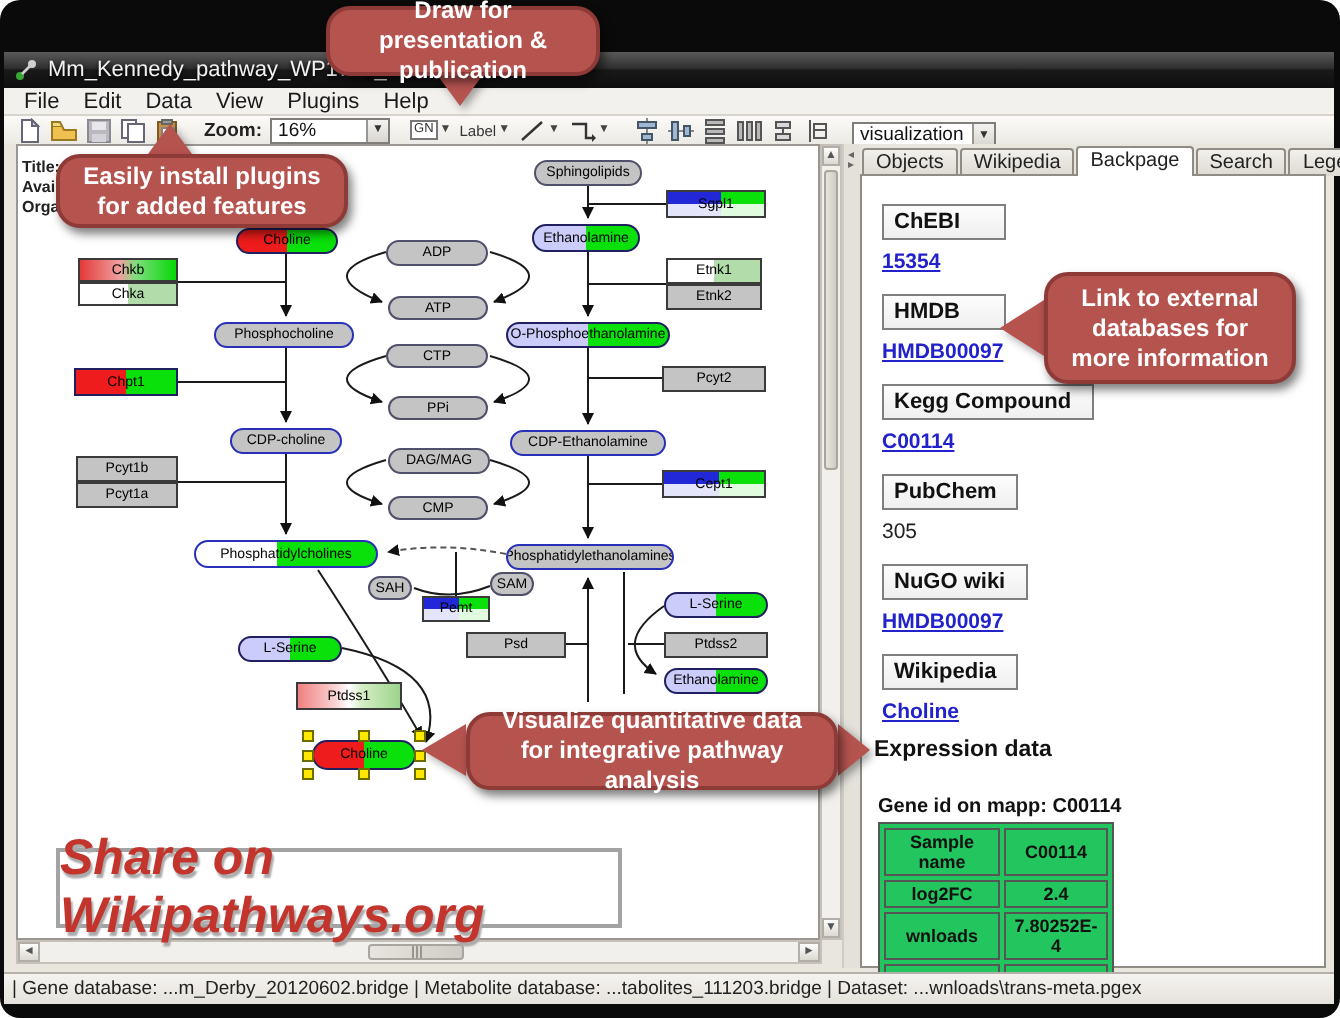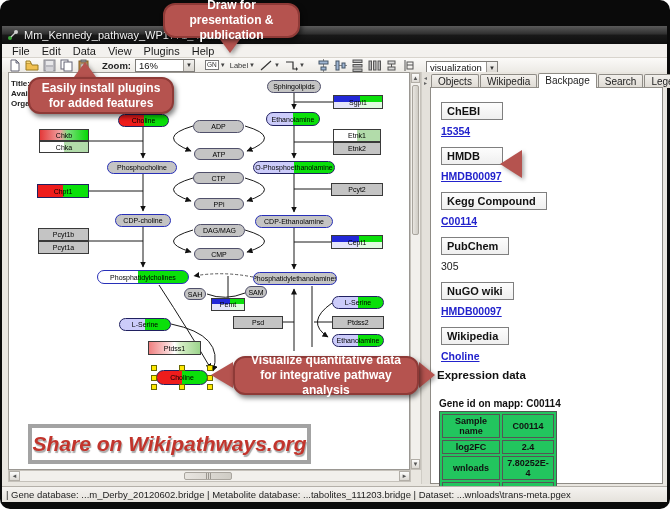--- a/index.html
+++ b/index.html
@@ -80,23 +80,23 @@
   
   #statusbar{left:2px;top:486px;width:665px;height:16px;background:linear-gradient(180deg,#f5f3f0,#e5e2dc);
              border-top:1px solid #b4b0a9;display:flex;align-items:center;padding-left:4px;
              font-size:9.5px;color:#222;white-space:nowrap;overflow:hidden;}
 
   
   .callout{position:absolute;background:#b5534f;border:2px solid #8e3a37;color:#fff;font-weight:bold;
            font-size:11.5px;text-align:center;display:flex;align-items:center;justify-content:center;
            line-height:1.25;border-radius:12px;box-shadow:2px 3px 5px rgba(0,0,0,.5);padding:2px 8px;z-index:60;}
   .pointer{position:absolute;width:0;height:0;z-index:59;filter:drop-shadow(2px 2px 2px rgba(0,0,0,.35));}
-  #share-box{position:absolute;left:28px;top:424px;width:283px;height:40px;background:#fff;border:4px solid #a3a3a3;
+  #share-box{position:absolute;left:28px;top:424px;width:283px;height:40px;background:#fff;border:2px solid #a3a3a3;
              display:flex;align-items:center;justify-content:center;z-index:60;
-             font-size:21px;font-style:italic;font-weight:bold;color:#c2342c;text-shadow:1px 2px 1px #aaa;}
+             font-size:25px;font-style:italic;font-weight:bold;color:#c2342c;text-shadow:1px 2px 1px #aaa;}
 </style>
 </head>
 <body>
 
 <div id="frame">
 
   
   <div class="abs" id="titlebar">
     <span style="display:inline-flex;">
       <svg width="12" height="12">
@@ -405,20 +405,21 @@
     <span>| Gene database: ...m_Derby_20120602.bridge | Metabolite database: ...tabolites_111203.bridge | Dataset: ...wnloads\trans-meta.pgex</span>
   </div>
 
   
   <div class="callout" style="left:163px;top:3px;width:137px;height:35px;font-size:12px;">Draw for presentation &amp; publication</div>
   <div class="pointer" style="left:219px;top:38px;border-left:11px solid transparent;border-right:11px solid transparent;border-top:15px solid #b5534f;"></div>
 
   <div class="callout" style="left:28px;top:77px;width:146px;height:37px;font-size:12px;">Easily install plugins for added features</div>
   <div class="pointer" style="left:74px;top:62px;border-left:11px solid transparent;border-right:11px solid transparent;border-bottom:15px solid #b5534f;"></div>
 
+  <div class="callout" style="left:522px;top:136px;width:126px;height:56px;font-size:12px;">Link to external databases for more information</div>
   <div class="pointer" style="left:500px;top:150px;border-top:14px solid transparent;border-bottom:14px solid transparent;border-right:22px solid #b5534f;"></div>
 
   <div class="callout" style="left:233px;top:356px;width:186px;height:39px;font-size:12px;">Visualize quantitative data  for integrative pathway analysis</div>
   <div class="pointer" style="left:211px;top:362px;border-top:13px solid transparent;border-bottom:13px solid transparent;border-right:22px solid #b5534f;"></div>
   <div class="pointer" style="left:419px;top:362px;border-top:13px solid transparent;border-bottom:13px solid transparent;border-left:16px solid #b5534f;"></div>
 
   <div id="share-box">
     <span>Share on Wikipathways.org</span>
   </div>
 

